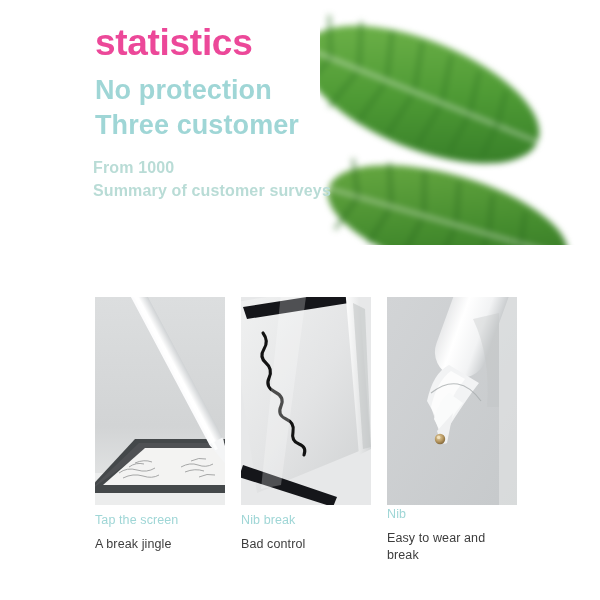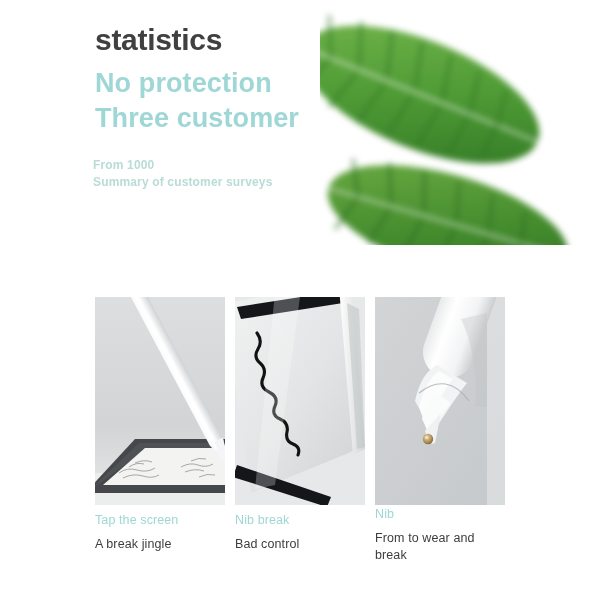--- a/index.html
+++ b/index.html
@@ -36,44 +36,44 @@
   }
 
   
   .headings {
     position: absolute;
     left: 95px;
     top: 24px;
     width: 330px;
   }
   .title-main {
-    font-size: 30px;
+    font-size: 37px;
     font-weight: bold;
-    color: #404040;
+    color: #ec4899;
     letter-spacing: -0.3px;
     line-height: 1.05;
     margin: 0 0 10px 0;
   }
   .title-sub {
     font-size: 27px;
     font-weight: bold;
     color: #9fd6d6;
     line-height: 1.32;
     margin: 0;
     letter-spacing: 0.1px;
   }
 
   .survey-block {
     position: absolute;
     left: 93px;
     top: 157px;
     width: 340px;
   }
   .survey-line {
-    font-size: 12px;
+    font-size: 16px;
     font-weight: bold;
     color: #b9dcd6;
     line-height: 1.42;
     letter-spacing: 0.15px;
     white-space: nowrap;
   }
 
   .material-block {
     position: absolute;
     left: 97px;
@@ -89,21 +89,21 @@
     white-space: nowrap;
   }
 
   
   .panels {
     position: absolute;
     left: 95px;
     top: 297px;
     width: 410px;
     display: flex;
-    gap: 10px;
+    gap: 16px;
   }
   .panel-col {
     width: 130px;
   }
   .panel-photo {
     position: relative;
     width: 130px;
     height: 208px;
     overflow: hidden;
     background: #d4d6d7;
@@ -325,17 +325,17 @@
 
           <path d="M44 96 Q72 74 94 104" stroke="#a8acae" stroke-width="1.1" fill="none" opacity="0.8"></path>
 
           <circle cx="53" cy="142" r="5.2" fill="url(#p3tip)"></circle>
           <circle cx="51.6" cy="140.4" r="1.7" fill="#f3e3c0" opacity="0.9"></circle>
 
           <path d="M86 22 Q104 60 100 110 L112 110 L112 16 Z" fill="#bfc2c4" opacity="0.35"></path>
         </svg>
       </div>
       <div class="cap-title raised">Nib</div>
-      <div class="cap-text">From to wear and break</div>
+      <div class="cap-text">Easy to wear and break</div>
     </div>
 
   </div>
 </div>
 
 </body></html>

